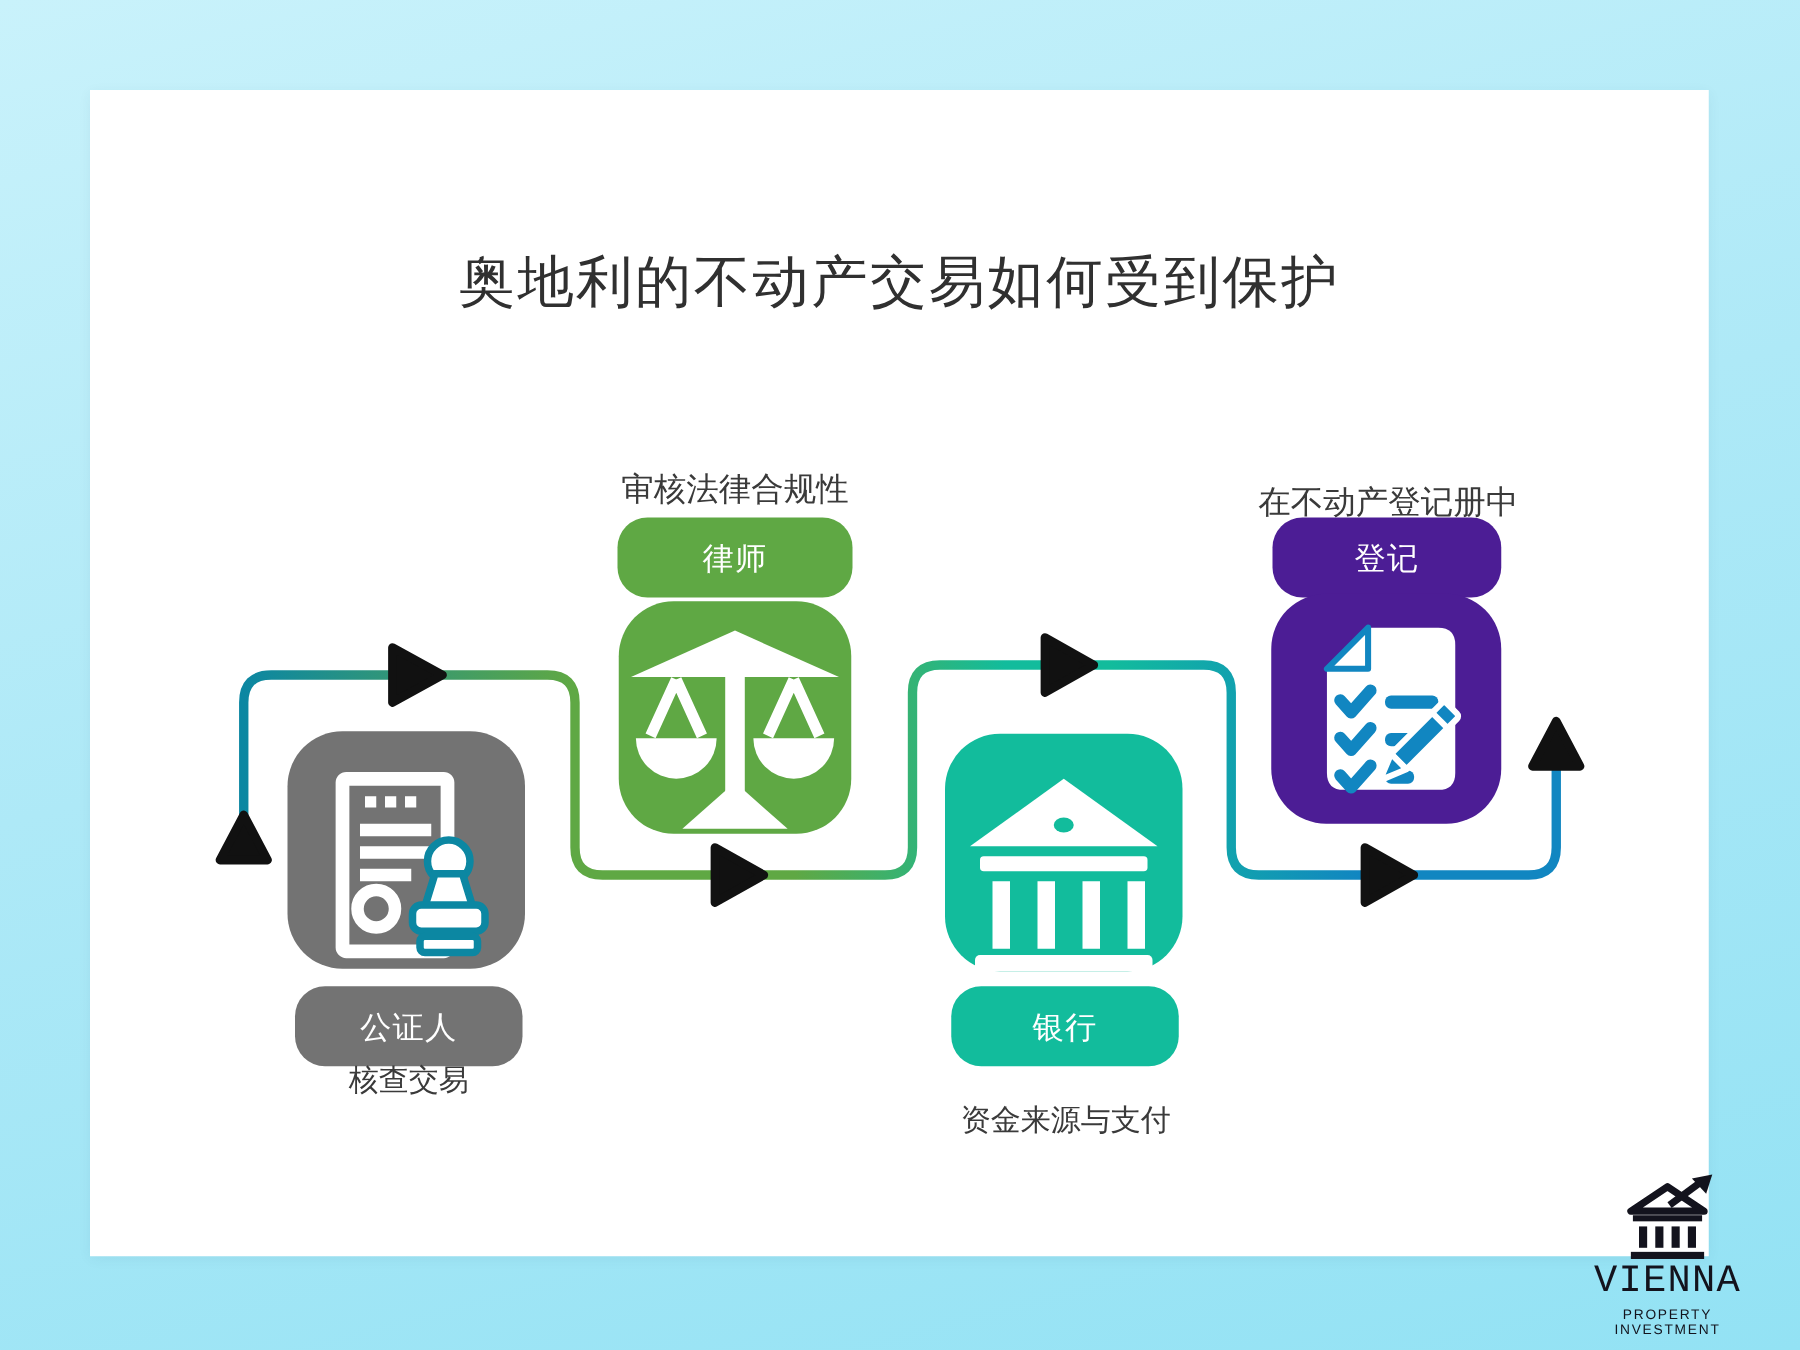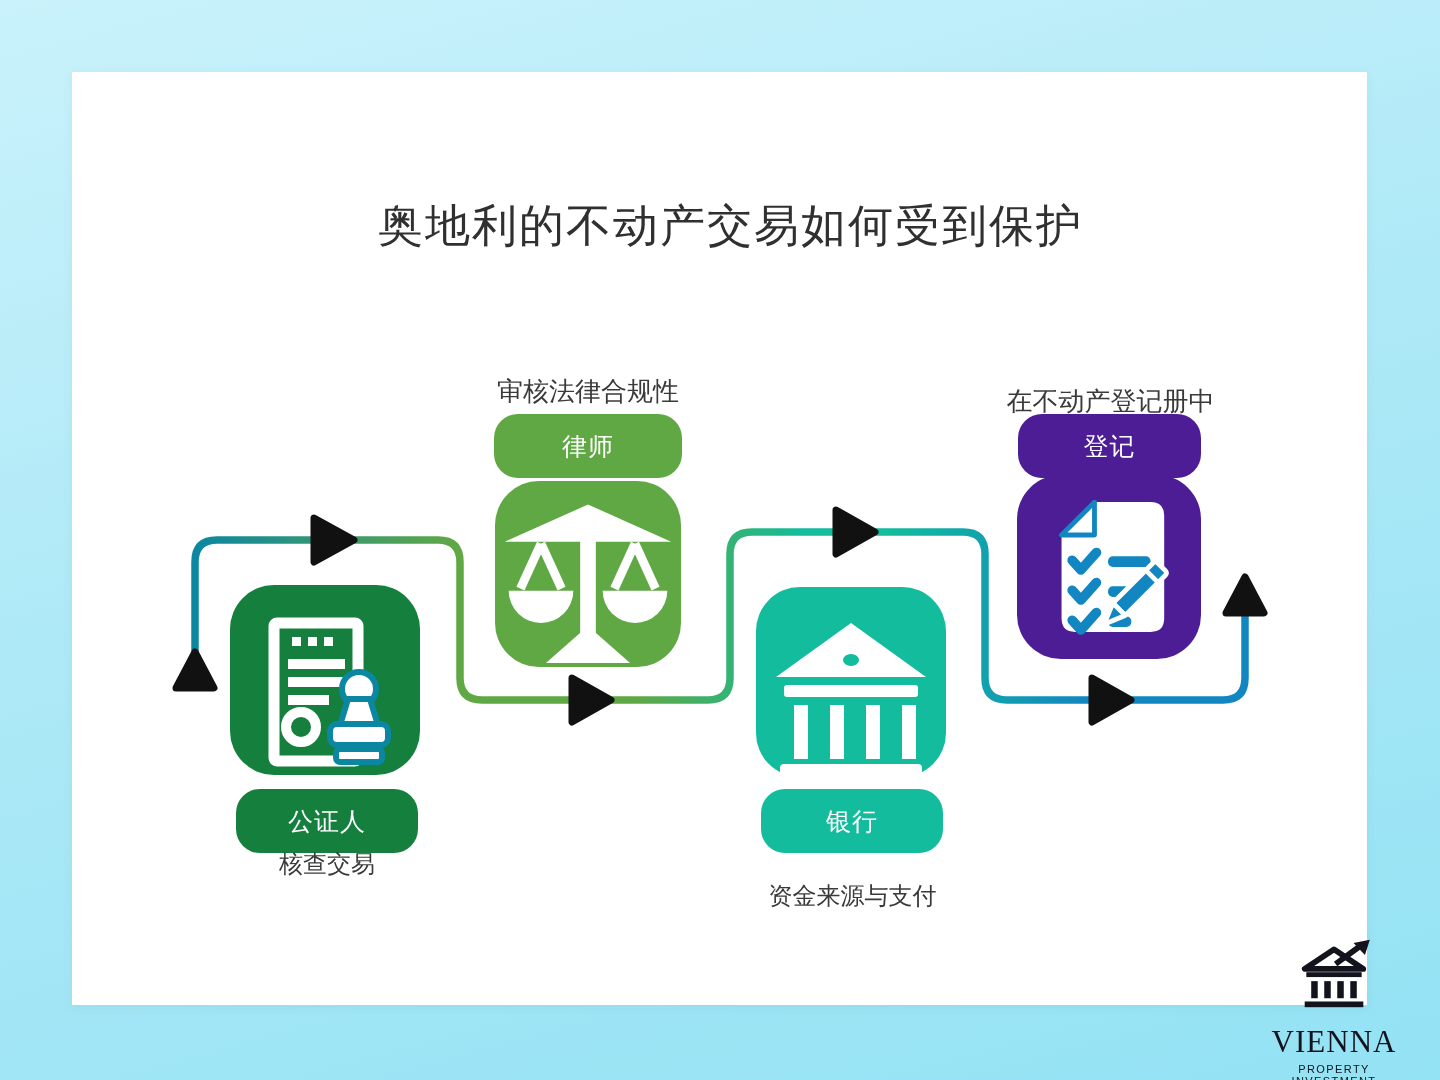--- a/index.html
+++ b/index.html
@@ -7,43 +7,43 @@
     width:1440px;height:1080px;position:relative;overflow:hidden;
     font-family:"Liberation Sans", sans-serif;
     background:linear-gradient(165deg,#c9f2fb 0%,#aee9f7 45%,#93e2f4 100%);
   }
   .card{
     position:absolute;left:72px;top:72px;width:1295px;height:933px;
     background:#ffffff;box-shadow:0 2px 10px rgba(0,60,80,.06);
   }
   .title{
     position:absolute;left:72px;top:196px;width:1295px;
-    text-align:center;font-size:45px;letter-spacing:2px;color:#303030;padding-left:11px;
+    text-align:center;font-size:45px;letter-spacing:2px;color:#303030;
   }
   .flow-svg{position:absolute;left:0;top:0;}
   .node-el{position:absolute;}
   .icon-box{position:absolute;border-radius:44px;}
   .icon-box svg{display:block;width:100%;height:100%;}
   .pill{
     position:absolute;height:64px;border-radius:24px;
     display:flex;align-items:center;justify-content:center;
     color:#ffffff;font-size:25px;letter-spacing:1px;
   }
   .note{position:absolute;text-align:center;color:#3a3a3a;}
   .note-top{font-size:26px;}
   .note-bottom{font-size:24px;text-align:center;}
-  .c-teal{background:#15803d;}
+  .c-teal{background:#737373;}
   .c-green{background:#5fa844;}
   .c-mint{background:#12bc9c;}
   .c-blue{background:#4c1d95;}
   .logo{position:absolute;left:1266px;top:938px;width:136px;text-align:center;}
   .logo svg{display:block;margin:0 auto;}
   .logo-title{
-    font-family:Liberation Serif, serif;font-size:31px;letter-spacing:1px;
-    color:#13131d;margin-top:16px;
+    font-family:Liberation Mono, monospace;font-size:31px;letter-spacing:1px;
+    color:#13131d;margin-top:0;
   }
   .logo-sub{
     font-size:11px;font-weight:normal;letter-spacing:1.4px;color:#13131d;margin-top:3px;
   }
 </style>
 </head>
 <body>
 
 <div class="card"></div>
 

